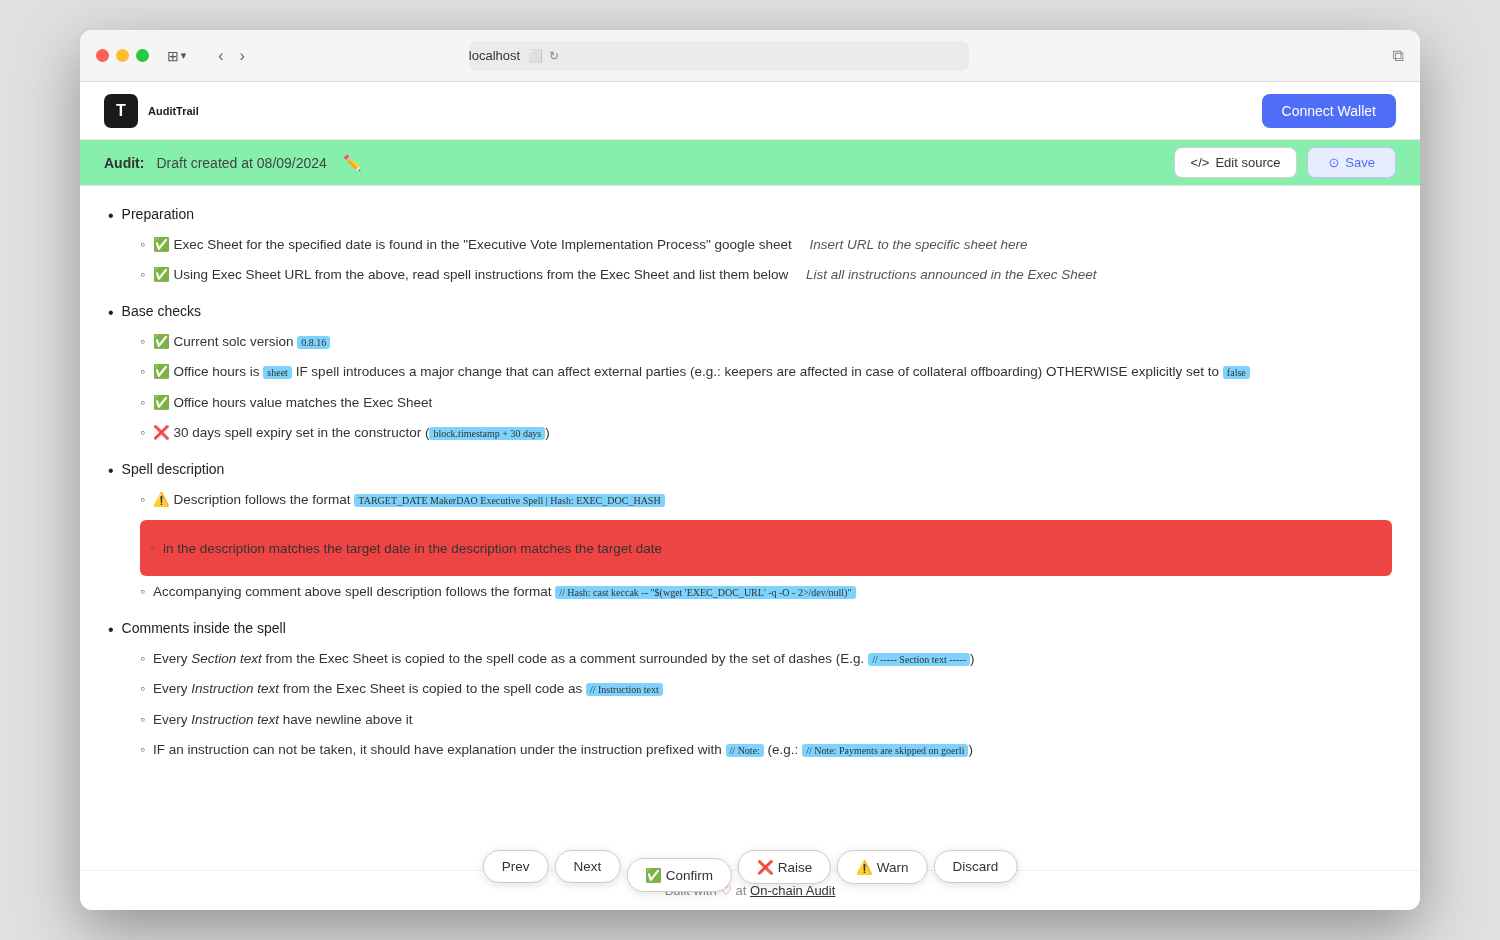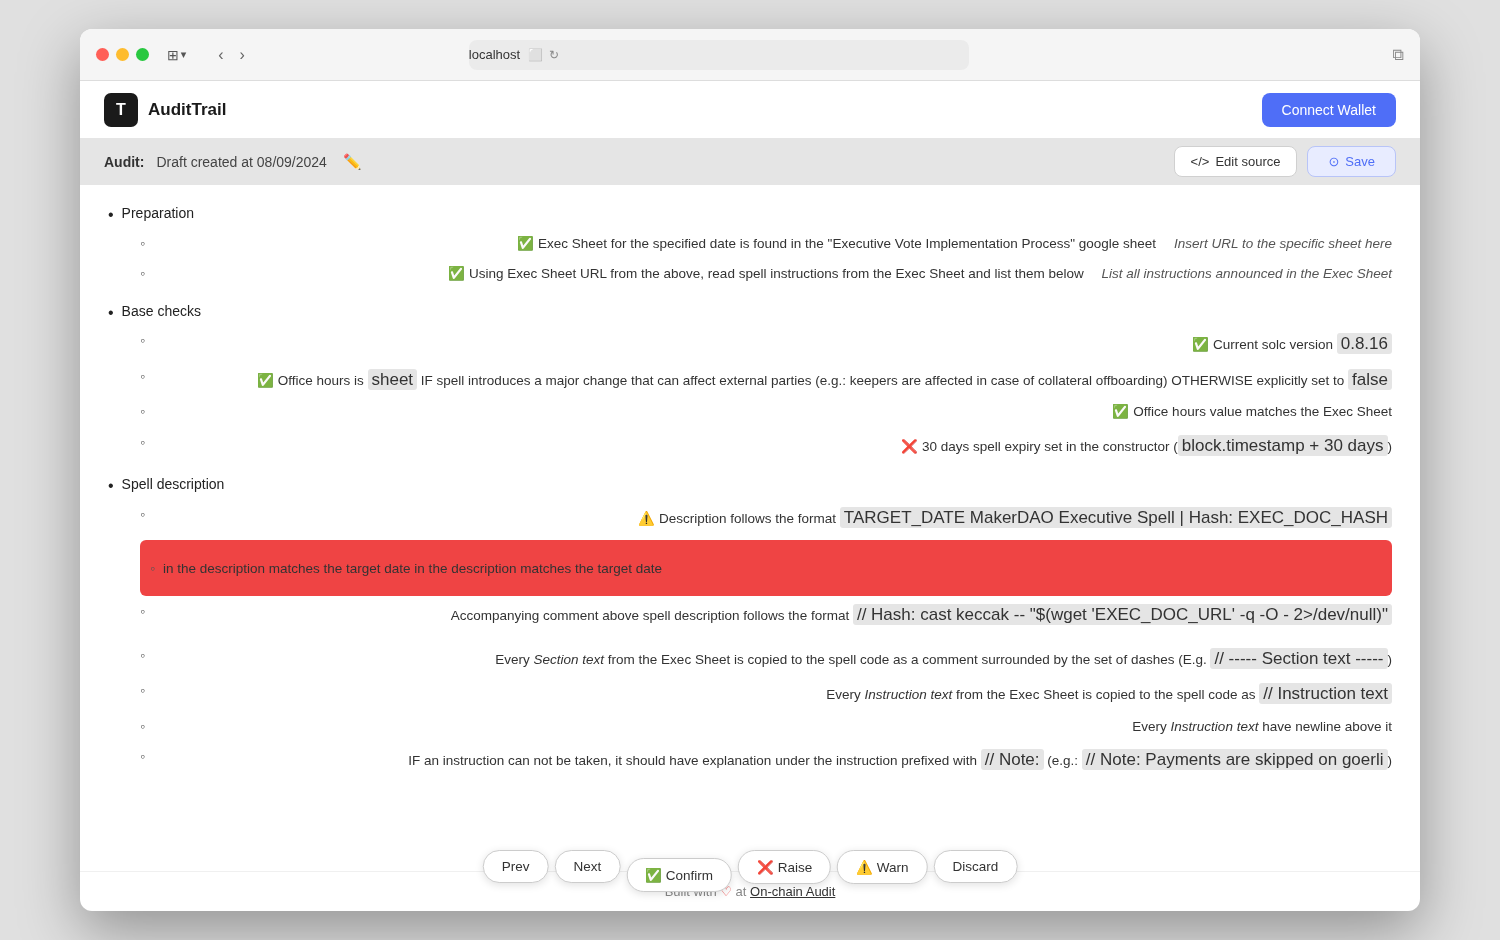--- a/index.html
+++ b/index.html
@@ -115,39 +115,39 @@
       background: #1a1a1a;
       border-radius: 7px;
       display: flex;
       align-items: center;
       justify-content: center;
       color: #fff;
       font-size: 16px;
       font-weight: bold;
     }
     .app-name {
-      font-size: 17px;
+      font-size: 11px;
       font-weight: 600;
       color: #1a1a1a;
     }
     .connect-wallet-btn {
       margin-left: auto;
       background: #4f6ef7;
       color: #fff;
       border: none;
       border-radius: 8px;
       padding: 9px 20px;
       font-size: 14px;
       font-weight: 500;
       cursor: pointer;
     }
 
     
     .audit-bar {
-      background: #e5e5e5;
+      background: #86efac;
       border-bottom: 1px solid #e5e5e5;
       height: 46px;
       display: flex;
       align-items: center;
       padding: 0 24px;
       flex-shrink: 0;
       gap: 12px;
     }
     .audit-label {
       font-weight: 600;
@@ -198,21 +198,20 @@
       align-items: center;
       gap: 6px;
     }
 
     
     .main-content {
       flex: 1;
       overflow-y: auto;
       padding: 20px 28px 80px 28px;
       position: relative;
-      text-align: right;
     }
     .section-item {
       margin-bottom: 18px;
     }
     .section-bullet {
       display: flex;
       align-items: flex-start;
       gap: 8px;
       font-size: 14px;
       color: #222;
@@ -242,23 +241,23 @@
       content: "◦";
       font-size: 14px;
       line-height: 1.4;
       flex-shrink: 0;
       color: #555;
     }
     .sub-item-text {
       flex: 1;
     }
     code, .code {
-      font-family: Liberation Sans, sans-serif;
-      font-size: 17px;
-      background: #e5e5e5;
+      font-family: Liberation Serif, serif;
+      font-size: 10px;
+      background: #7dd3fc;
       padding: 1px 4px;
       border-radius: 3px;
     }
     .italic-note {
       font-style: italic;
       color: #555;
       margin-left: 14px;
     }
     .highlighted-row {
       background: #ef4444;
@@ -456,20 +455,23 @@
       <ul class="sub-list">
         <li class="sub-item">
           <span class="sub-item-text">
             Accompanying comment above spell description follows the format <code class="code">// Hash: cast keccak -- "$(wget 'EXEC_DOC_URL' -q -O - 2&gt;/dev/null)"</code>
           </span>
         </li>
       </ul>
     </div>
 
     <div class="section-item">
+      <div class="section-bullet">
+        <span>Comments inside the spell</span>
+      </div>
       <ul class="sub-list">
         <li class="sub-item">
           <span class="sub-item-text">
             Every <em>Section text</em> from the Exec Sheet is copied to the spell code as a comment surrounded by the set of dashes (E.g. <code class="code">// ----- Section text -----</code>)
           </span>
         </li>
         <li class="sub-item">
           <span class="sub-item-text">
             Every <em>Instruction text</em> from the Exec Sheet is copied to the spell code as <code class="code">// Instruction text</code>
           </span>

